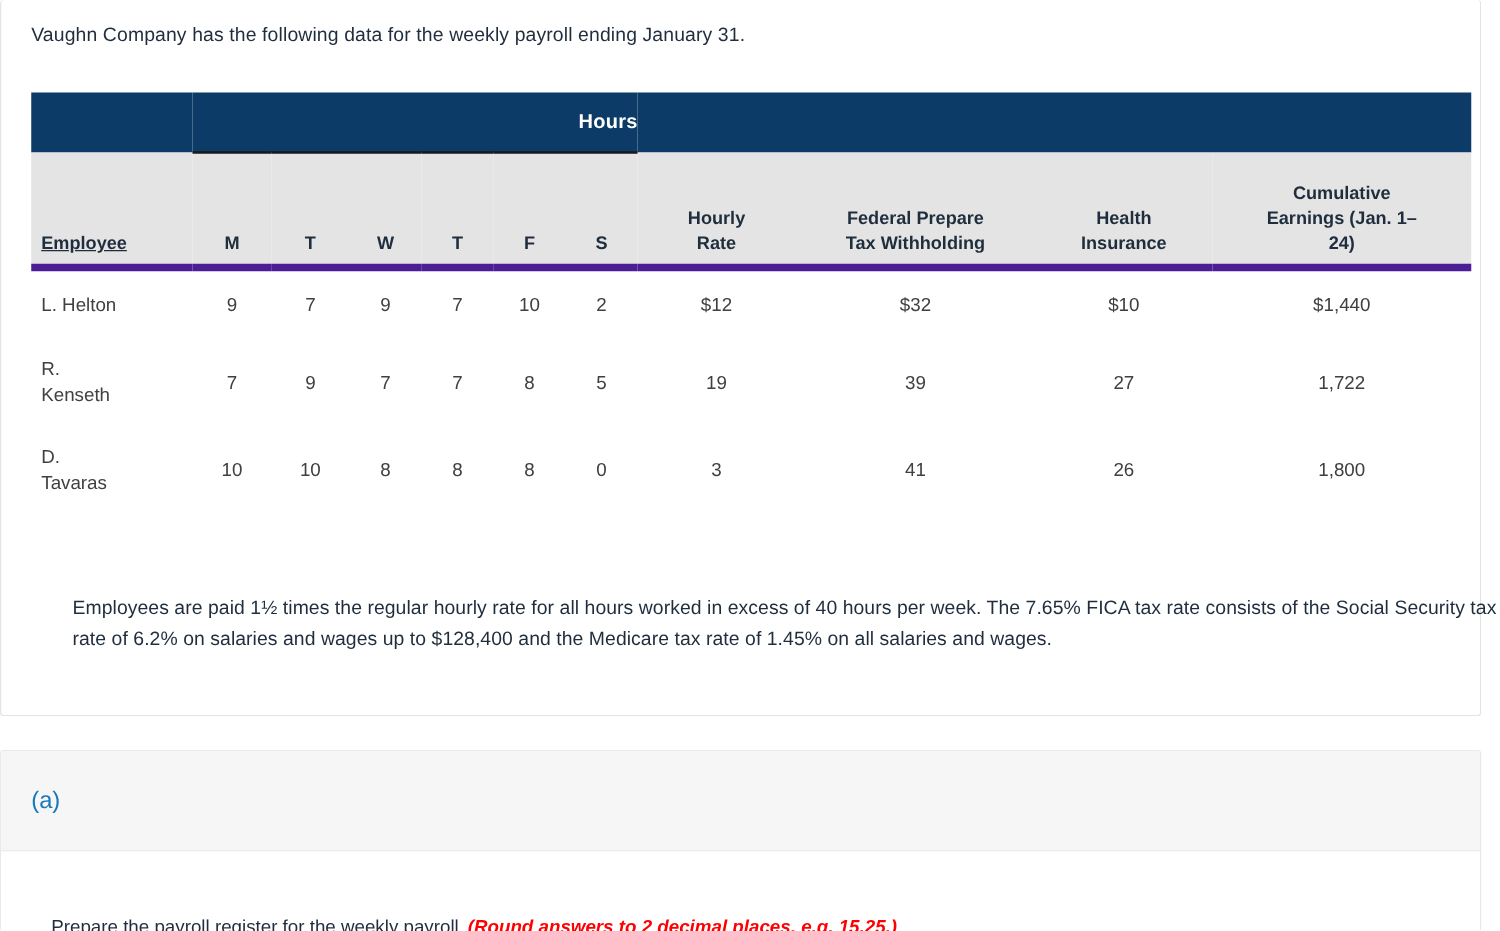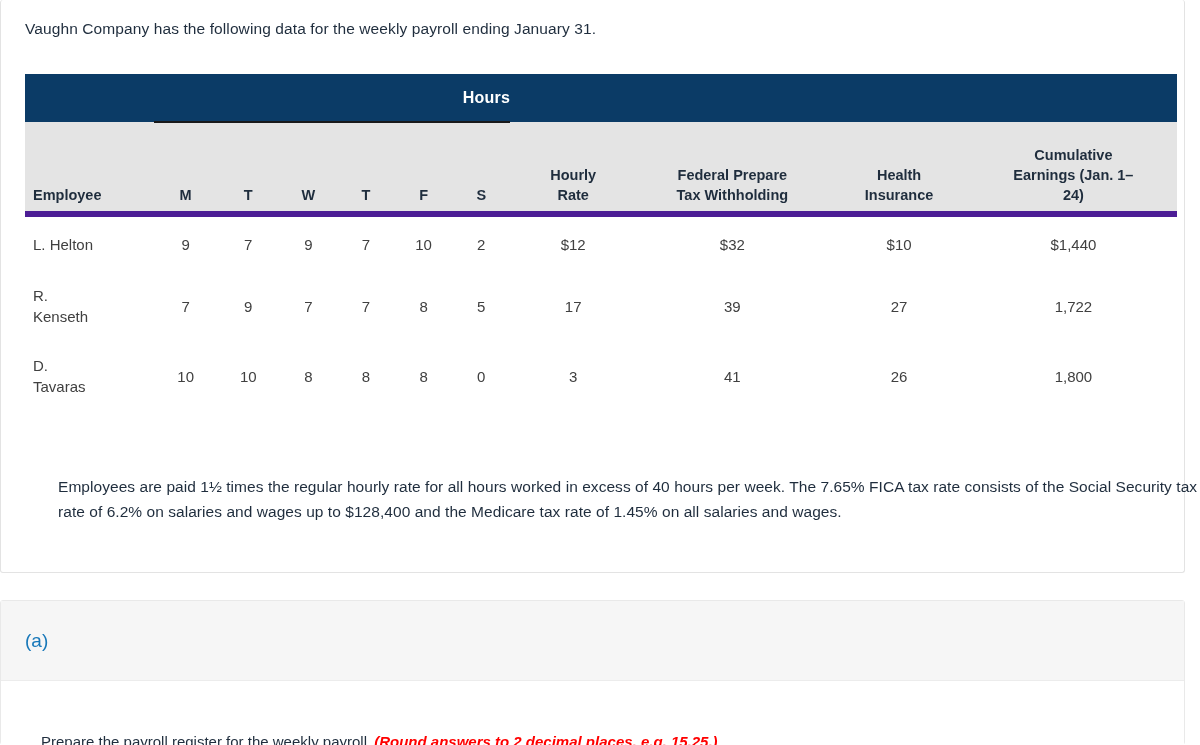--- a/index.html
+++ b/index.html
@@ -87,20 +87,21 @@
     text-align: center;
     height: 92px;
     line-height: 20px;
   }
   .col-head-row td.underlined {
     border-bottom: 6px solid #4c1d95;
   }
   .col-head-row td.employee-head {
     text-align: left;
     padding-left: 8px;
+    text-decoration: underline;
   }
 
   .data-row td {
     background: #ffffff;
     font-size: 15px;
     color: #404040;
     text-align: center;
     height: 57px;
     vertical-align: middle;
     line-height: 21px;
@@ -252,21 +253,21 @@
         <td class="emp-name">
           <span>R.</span><br>
           <span>Kenseth</span>
         </td>
         <td>7</td>
         <td>9</td>
         <td>7</td>
         <td>7</td>
         <td>8</td>
         <td>5</td>
-        <td>17</td>
+        <td>19</td>
         <td>39</td>
         <td>27</td>
         <td>1,722</td>
       </tr>
 
       <tr class="data-row row-tall">
         <td class="emp-name">
           <span>D.</span><br>
           <span>Tavaras</span>
         </td>

